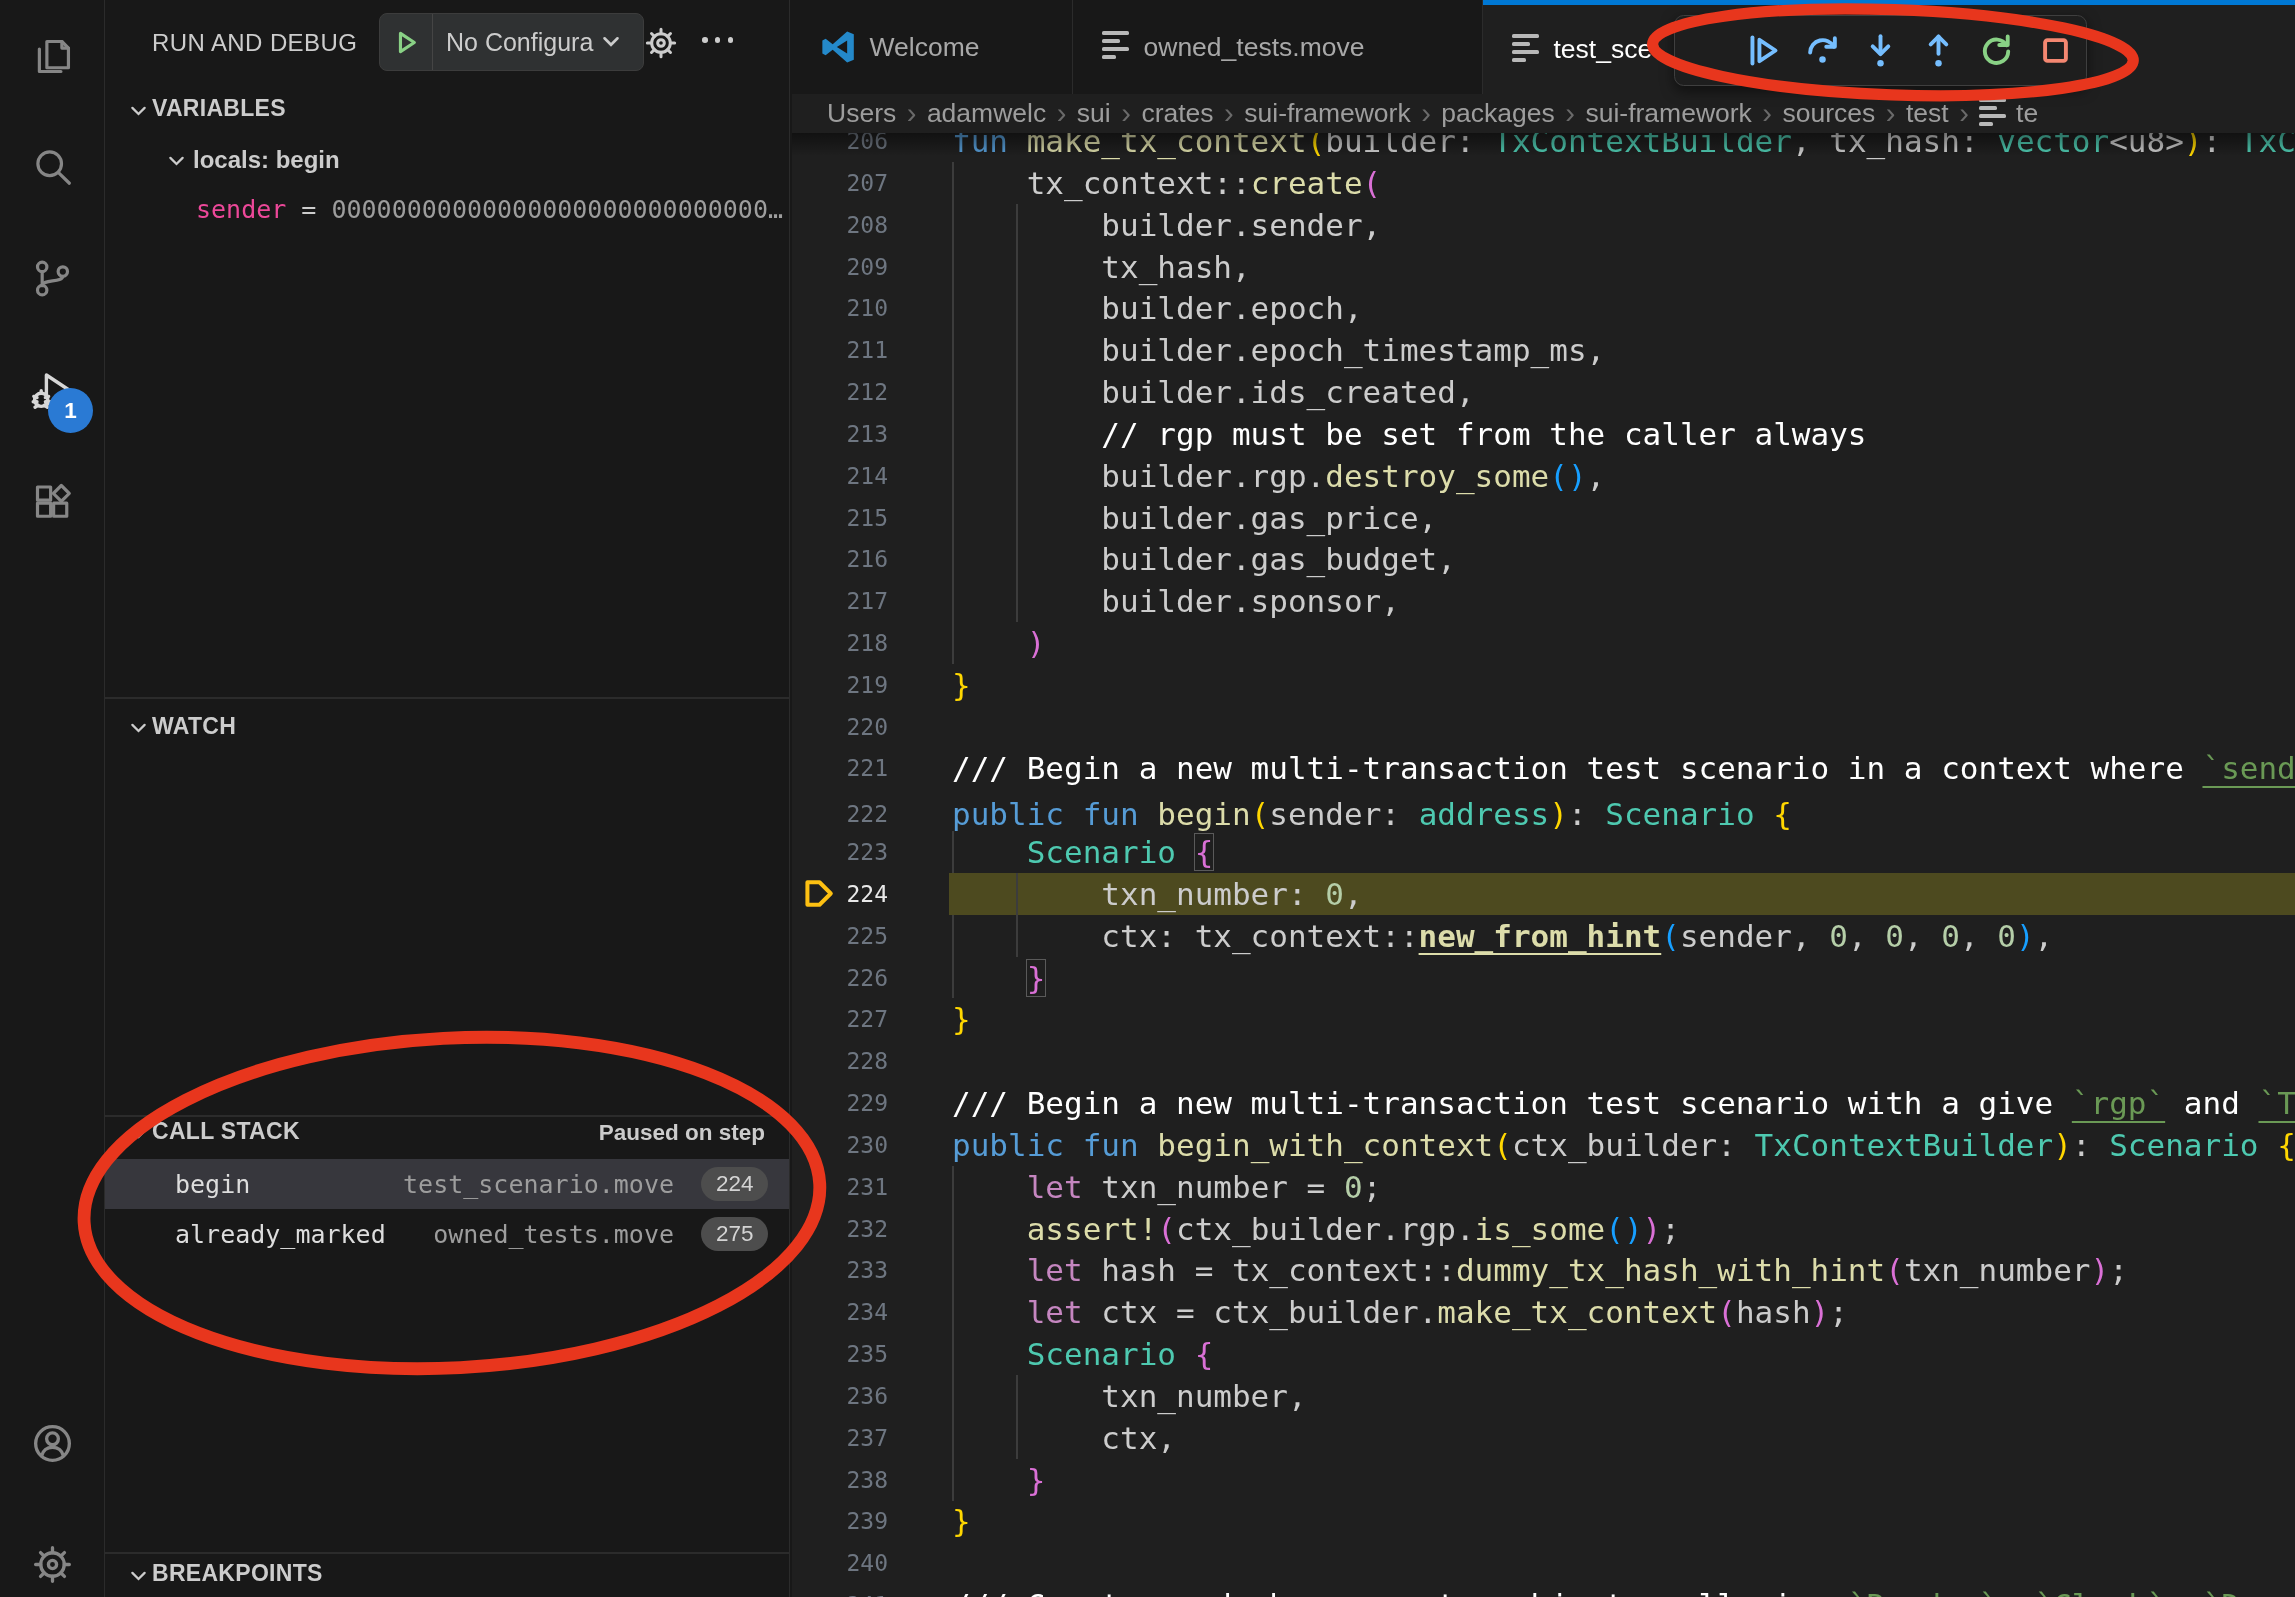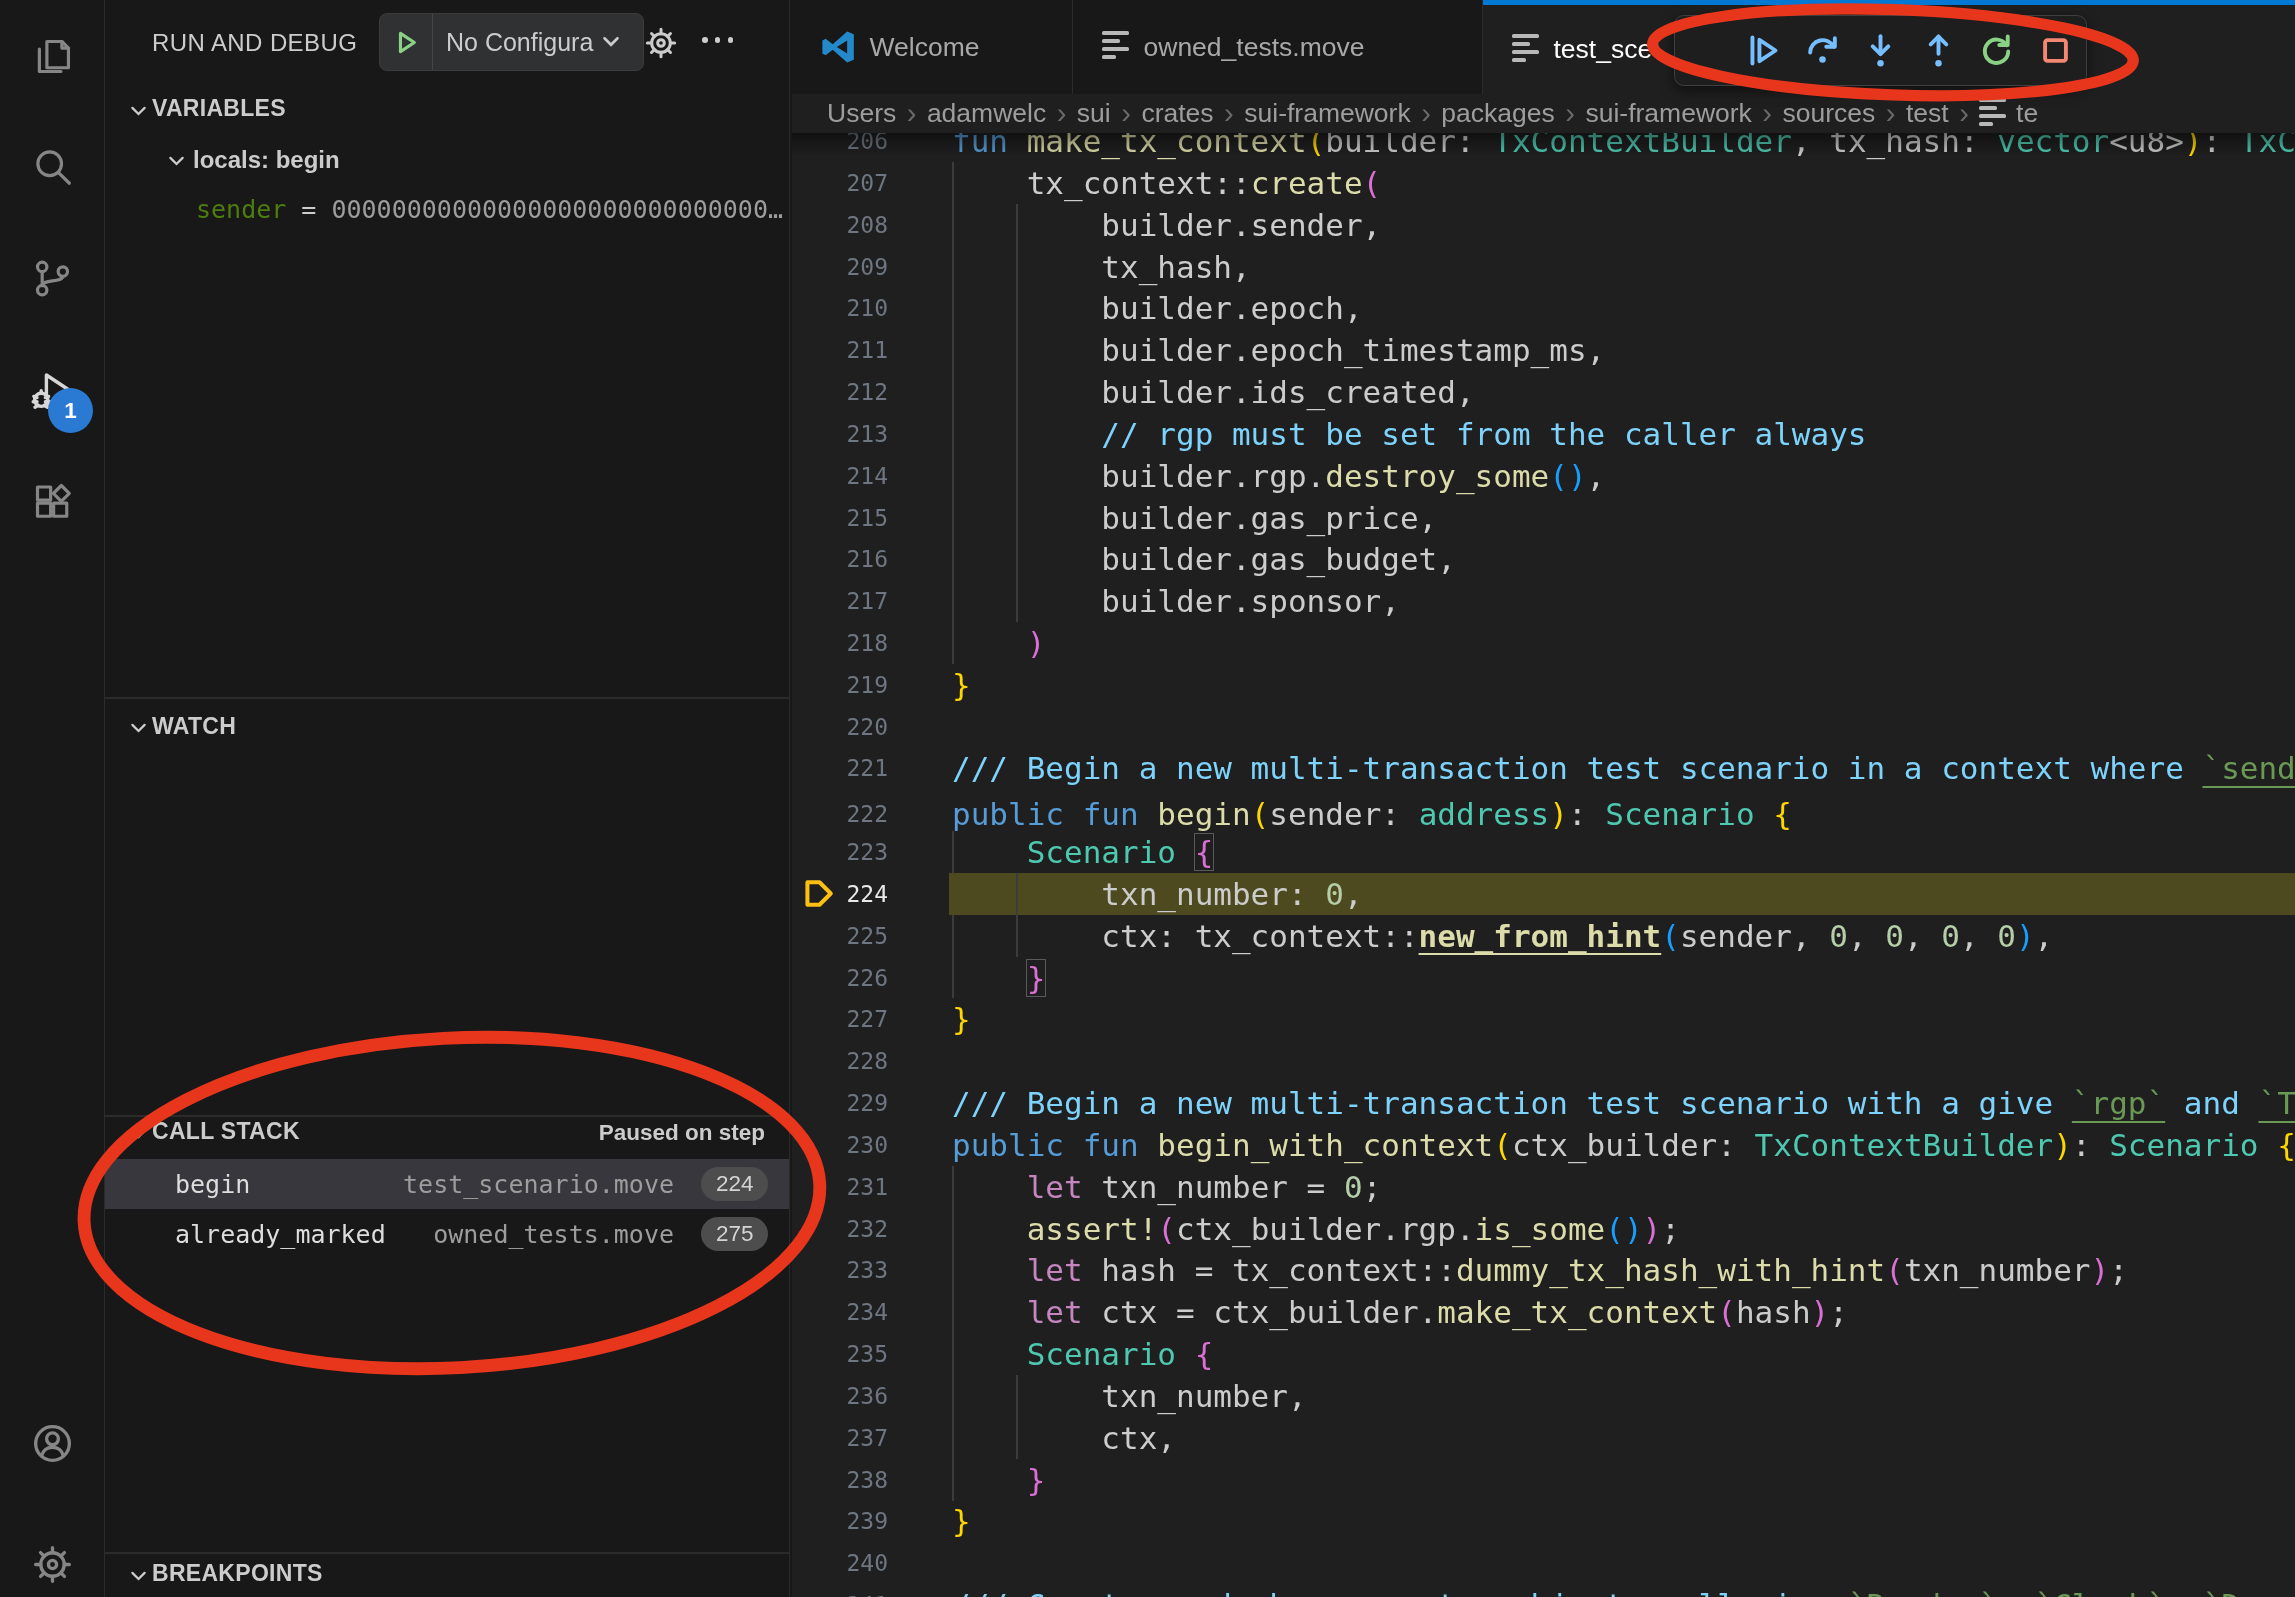--- a/index.html
+++ b/index.html
@@ -35,21 +35,21 @@
   #more-actions-button { position:absolute; left:597px; top:37px; display:flex; gap:7.2px; }
   #more-actions-button i { width:5.6px; height:5.6px; border-radius:50%; background:#cccccc; display:block; }
 
   .section-chevron { position:absolute; left:23px; }
   .section-header { position:absolute; left:47px; font-size:23px; font-weight:bold; color:#cccccc; letter-spacing:0.3px; }
   .sb-divider { position:absolute; left:0; width:685px; height:1.6px; background:#2b2b2b; }
 
   #locals-chevron { position:absolute; left:64px; }
   #locals-label { position:absolute; left:88px; top:146px; font-size:24px; font-weight:bold; color:#cccccc; }
   #var-row { position:absolute; left:91px; top:195px; font-family:"DejaVu Sans Mono", monospace; font-size:25px; }
-  #var-name { color:#4d7c0f; }
+  #var-name { color:#ec4899; }
   #var-eq { color:#cccccc; }
   #var-value { color:#9d9d9d; }
 
   #paused-status { position:absolute; right:24px; top:1120px; font-size:22.5px; font-weight:bold; color:#cccccc; }
   .frame-row { position:absolute; left:0; width:684px; height:50px; display:flex; align-items:center; }
   .frame-row.selected { background:#37373d; }
   .frame-name { margin-left:70px; font-family:"DejaVu Sans Mono", monospace; font-size:25px; color:#dddddd; }
   .frame-file { position:absolute; right:115px; font-family:"DejaVu Sans Mono", monospace; font-size:25px; color:#9d9d9d; }
   .frame-line-badge { position:absolute; right:21px; background:#4d4d4d; border-radius:19.3px;
                       padding:4px 14.5px; font-size:22.5px; color:#d4d4d4; }
@@ -92,21 +92,21 @@
                font-size:31px; line-height:42px; white-space:pre; }
   #step-marker { position:absolute; left:12px; }
   #crumb-shadow { position:absolute; left:0; top:133px; width:1503px; height:22.5px;
                   background:linear-gradient(to bottom, rgba(0,0,0,0.45), rgba(0,0,0,0)); pointer-events:none; }
 
   .tk-k  { color:#569cd6; }
   .tk-kc { color:#c586c0; }
   .tk-fn { color:#dcdcaa; }
   .tk-fnu{ color:#dcdcaa; text-decoration:underline; text-decoration-thickness:1.6px; text-underline-offset:6.4px;font-weight:bold; }
   .tk-ty { color:#4ec9b0; }
-  .tk-cm { color:#7dd3fc; }
+  .tk-cm { color:#ffffff; }
   .tk-lk { color:#6a9955; text-decoration:underline; text-decoration-thickness:1.6px; text-underline-offset:7.2px; }
   .tk-num{ color:#b5cea8; }
   .tk-p  { color:#cccccc; }
   .tk-b1 { color:#ffd700; }
   .tk-b2 { color:#da70d6; }
   .tk-b3 { color:#179fff; }
   .tk-bm { color:#da70d6; outline:1.6px solid #5a5a5a; outline-offset:0.8px; }
 
   #annotations { position:absolute; left:0; top:0; width:2295px; height:1597px; pointer-events:none; }
 </style>

